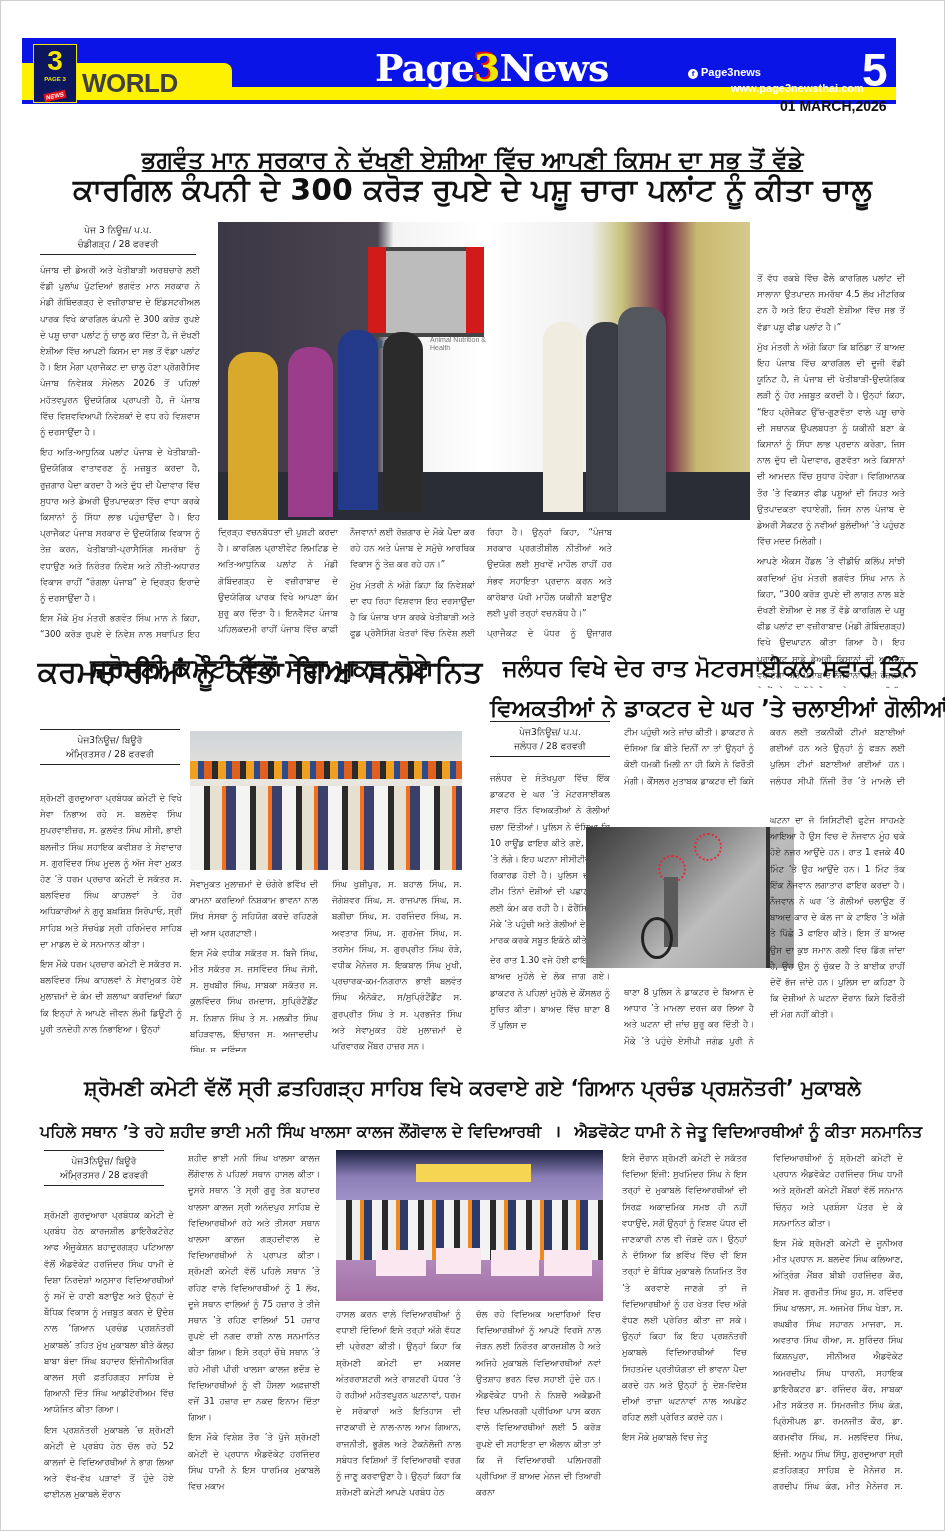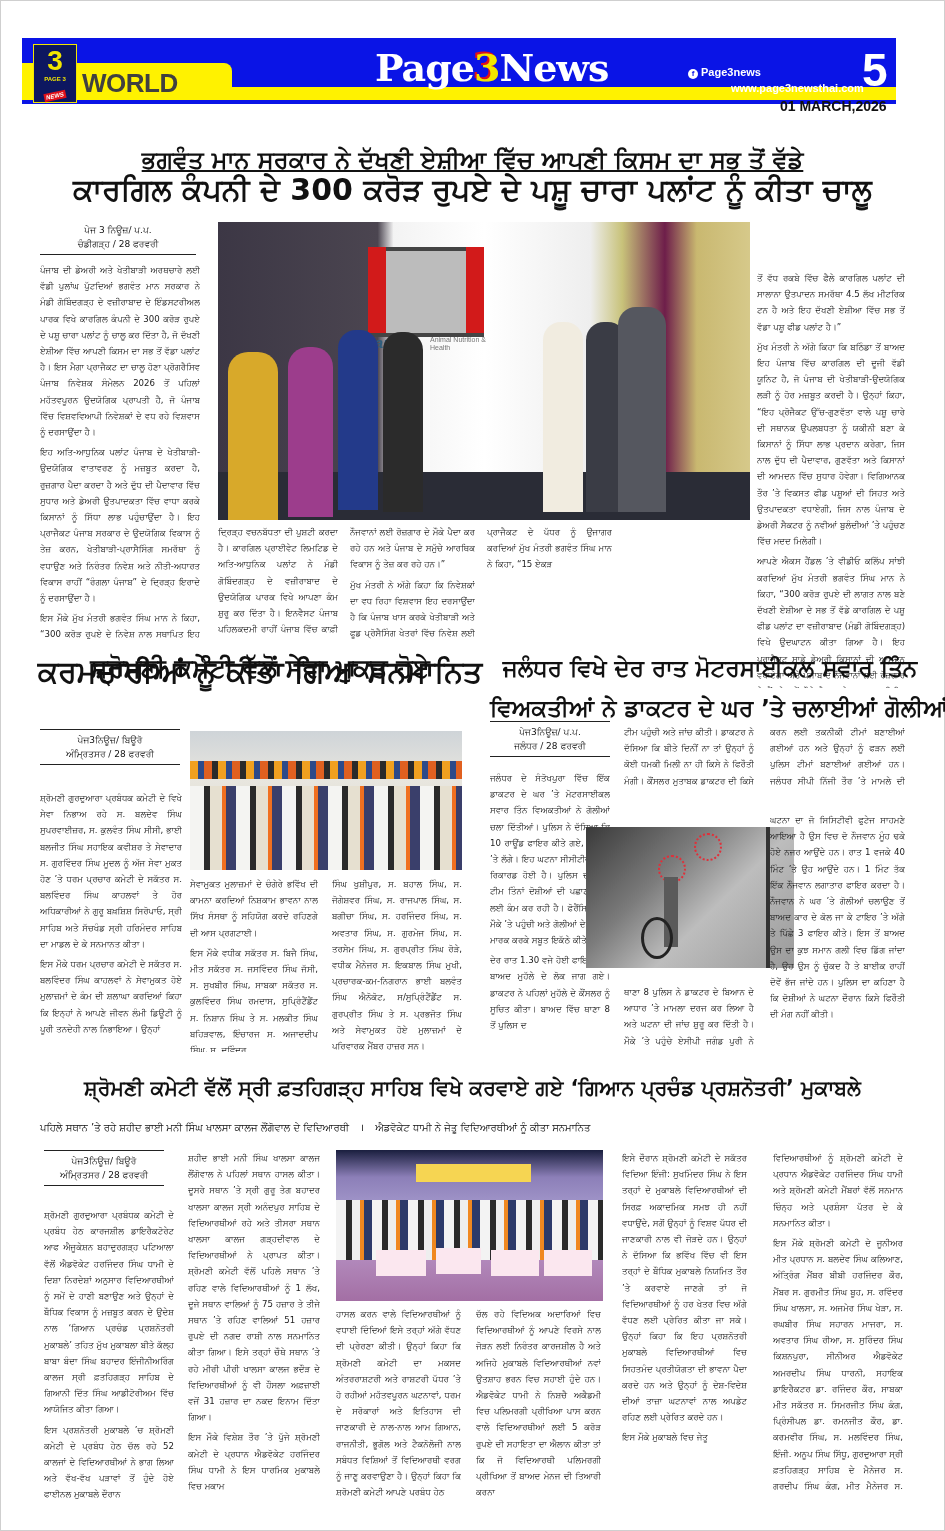--- a/index.html
+++ b/index.html
@@ -21,21 +21,21 @@
   .fb .fbicon{display:inline-block;width:10px;height:10px;border-radius:50%;background:#fff;color:#0a14e6;font:bold 8px/10px "Liberation Sans",sans-serif;text-align:center;margin-right:3px;}
   .web{position:absolute;left:731px;top:82px;font:bold 11px/13px "Liberation Sans",sans-serif;color:#fff;}
   .pno{position:absolute;left:862px;top:45px;font:bold 46px/50px "Liberation Sans",sans-serif;color:#fff;}
   .date{position:absolute;left:780px;top:98px;font:bold 14px/16px "Liberation Sans",sans-serif;color:#111;}
   
   .hl{position:absolute;font-weight:bold;color:#111;white-space:nowrap;text-align:center;font-family:"DejaVu Sans",sans-serif;}
   .byline{position:absolute;font-size:9px;line-height:14px;text-align:center;border-top:1.5px solid #222;border-bottom:1.5px solid #222;padding:3px 0;}
   .col{position:absolute;font-size:8.6px;line-height:16.2px;text-align:justify;color:#222;overflow:hidden;}
   .col p{margin:0 0 4px 0;}
   .photo{position:absolute;overflow:hidden;}
-  .sub{position:absolute;font-size:10px;font-weight:normal;white-space:nowrap;}
+  .sub{position:absolute;font-size:16px;font-weight:bold;white-space:nowrap;}
 </style>
 </head>
 <body>
 
 <div class="frame"></div>
 
 <div>
   <div class="mast"></div>
   <div class="mast-yellow"></div>
   <div class="mast-yellow-left"></div>
@@ -84,20 +84,21 @@
   <div style="position:absolute;left:368px;top:100px;width:40px;height:190px;background:#3a3c45;border-radius:18px 18px 0 0;"></div>
   <div style="position:absolute;left:400px;top:85px;width:48px;height:205px;background:#55575f;border-radius:18px 18px 0 0;"></div>
 </div>
 
 <div class="col" style="left:218px;top:524px;width:120px;height:116px;">ਦ੍ਰਿੜ੍ਹ ਵਚਨਬੱਧਤਾ ਦੀ ਪੁਸ਼ਟੀ ਕਰਦਾ ਹੈ। ਕਾਰਗਿਲ ਪ੍ਰਾਈਵੇਟ ਲਿਮਟਿਡ ਦੇ ਅਤਿ-ਆਧੁਨਿਕ ਪਲਾਂਟ ਨੇ ਮੰਡੀ ਗੋਬਿੰਦਗੜ੍ਹ ਦੇ ਵਜ਼ੀਰਾਬਾਦ ਦੇ ਉਦਯੋਗਿਕ ਪਾਰਕ ਵਿਖੇ ਆਪਣਾ ਕੰਮ ਸ਼ੁਰੂ ਕਰ ਦਿੱਤਾ ਹੈ। ਇਨਵੈਸਟ ਪੰਜਾਬ ਪਹਿਲਕਦਮੀ ਰਾਹੀਂ ਪੰਜਾਬ ਵਿੱਚ ਕਾਫ਼ੀ ਉਦਯੋਗਿਕ ਨਿਵੇਸ਼ ਹੋ ਰਿਹਾ ਹੈ। ਅਜਿਹੇ ਨਿਵੇਸ਼</div>
 <div class="col" style="left:350px;top:524px;width:125px;height:116px;">
   <p>ਨੌਜਵਾਨਾਂ ਲਈ ਰੋਜ਼ਗਾਰ ਦੇ ਮੌਕੇ ਪੈਦਾ ਕਰ ਰਹੇ ਹਨ ਅਤੇ ਪੰਜਾਬ ਦੇ ਸਮੁੱਚੇ ਆਰਥਿਕ ਵਿਕਾਸ ਨੂੰ ਤੇਜ਼ ਕਰ ਰਹੇ ਹਨ।”</p>
   <p>ਮੁੱਖ ਮੰਤਰੀ ਨੇ ਅੱਗੇ ਕਿਹਾ ਕਿ ਨਿਵੇਸ਼ਕਾਂ ਦਾ ਵਧ ਰਿਹਾ ਵਿਸ਼ਵਾਸ ਇਹ ਦਰਸਾਉਂਦਾ ਹੈ ਕਿ ਪੰਜਾਬ ਖਾਸ ਕਰਕੇ ਖੇਤੀਬਾੜੀ ਅਤੇ ਫੂਡ ਪ੍ਰੋਸੈਸਿੰਗ ਖੇਤਰਾਂ ਵਿੱਚ ਨਿਵੇਸ਼ ਲਈ ਪਸੰਦੀਦਾ ਸਥਾਨ ਵਜੋਂ ਉੱਭਰ</p>
 </div>
 <div class="col" style="left:487px;top:524px;width:125px;height:116px;">
+  <p>ਰਿਹਾ ਹੈ। ਉਨ੍ਹਾਂ ਕਿਹਾ, “ਪੰਜਾਬ ਸਰਕਾਰ ਪ੍ਰਗਤੀਸ਼ੀਲ ਨੀਤੀਆਂ ਅਤੇ ਉਦਯੋਗ ਲਈ ਸੁਖਾਵੇਂ ਮਾਹੌਲ ਰਾਹੀਂ ਹਰ ਸੰਭਵ ਸਹਾਇਤਾ ਪ੍ਰਦਾਨ ਕਰਨ ਅਤੇ ਕਾਰੋਬਾਰ ਪੱਖੀ ਮਾਹੌਲ ਯਕੀਨੀ ਬਣਾਉਣ ਲਈ ਪੂਰੀ ਤਰ੍ਹਾਂ ਵਚਨਬੱਧ ਹੈ।”</p>
   <p>ਪ੍ਰਾਜੈਕਟ ਦੇ ਪੱਧਰ ਨੂੰ ਉਜਾਗਰ ਕਰਦਿਆਂ ਮੁੱਖ ਮੰਤਰੀ ਭਗਵੰਤ ਸਿੰਘ ਮਾਨ ਨੇ ਕਿਹਾ, “15 ਏਕੜ</p>
 </div>
 <div class="col" style="left:757px;top:222px;width:148px;height:418px;margin-top:48px;">
   <p>ਤੋਂ ਵੱਧ ਰਕਬੇ ਵਿੱਚ ਫੈਲੇ ਕਾਰਗਿਲ ਪਲਾਂਟ ਦੀ ਸਾਲਾਨਾ ਉਤਪਾਦਨ ਸਮਰੱਥਾ 4.5 ਲੱਖ ਮੀਟਰਿਕ ਟਨ ਹੈ ਅਤੇ ਇਹ ਦੱਖਣੀ ਏਸ਼ੀਆ ਵਿੱਚ ਸਭ ਤੋਂ ਵੱਡਾ ਪਸ਼ੂ ਫੀਡ ਪਲਾਂਟ ਹੈ।”</p>
   <p>ਮੁੱਖ ਮੰਤਰੀ ਨੇ ਅੱਗੇ ਕਿਹਾ ਕਿ ਬਠਿੰਡਾ ਤੋਂ ਬਾਅਦ ਇਹ ਪੰਜਾਬ ਵਿੱਚ ਕਾਰਗਿਲ ਦੀ ਦੂਜੀ ਵੱਡੀ ਯੂਨਿਟ ਹੈ, ਜੋ ਪੰਜਾਬ ਦੀ ਖੇਤੀਬਾੜੀ-ਉਦਯੋਗਿਕ ਲੜੀ ਨੂੰ ਹੋਰ ਮਜ਼ਬੂਤ ਕਰਦੀ ਹੈ। ਉਨ੍ਹਾਂ ਕਿਹਾ, “ਇਹ ਪ੍ਰੋਜੈਕਟ ਉੱਚ-ਗੁਣਵੱਤਾ ਵਾਲੇ ਪਸ਼ੂ ਚਾਰੇ ਦੀ ਸਥਾਨਕ ਉਪਲਬਧਤਾ ਨੂੰ ਯਕੀਨੀ ਬਣਾ ਕੇ ਕਿਸਾਨਾਂ ਨੂੰ ਸਿੱਧਾ ਲਾਭ ਪ੍ਰਦਾਨ ਕਰੇਗਾ, ਜਿਸ ਨਾਲ ਦੁੱਧ ਦੀ ਪੈਦਾਵਾਰ, ਗੁਣਵੱਤਾ ਅਤੇ ਕਿਸਾਨਾਂ ਦੀ ਆਮਦਨ ਵਿੱਚ ਸੁਧਾਰ ਹੋਵੇਗਾ। ਵਿਗਿਆਨਕ ਤੌਰ ’ਤੇ ਵਿਕਸਤ ਫੀਡ ਪਸ਼ੂਆਂ ਦੀ ਸਿਹਤ ਅਤੇ ਉਤਪਾਦਕਤਾ ਵਧਾਏਗੀ, ਜਿਸ ਨਾਲ ਪੰਜਾਬ ਦੇ ਡੇਅਰੀ ਸੈਕਟਰ ਨੂੰ ਨਵੀਆਂ ਬੁਲੰਦੀਆਂ ’ਤੇ ਪਹੁੰਚਣ ਵਿੱਚ ਮਦਦ ਮਿਲੇਗੀ।</p>
   <p>ਆਪਣੇ ਐਕਸ ਹੈਂਡਲ ’ਤੇ ਵੀਡੀਓ ਕਲਿੱਪ ਸਾਂਝੀ ਕਰਦਿਆਂ ਮੁੱਖ ਮੰਤਰੀ ਭਗਵੰਤ ਸਿੰਘ ਮਾਨ ਨੇ ਕਿਹਾ, “300 ਕਰੋੜ ਰੁਪਏ ਦੀ ਲਾਗਤ ਨਾਲ ਬਣੇ ਦੱਖਣੀ ਏਸ਼ੀਆ ਦੇ ਸਭ ਤੋਂ ਵੱਡੇ ਕਾਰਗਿਲ ਦੇ ਪਸ਼ੂ ਫੀਡ ਪਲਾਂਟ ਦਾ ਵਜ਼ੀਰਾਬਾਦ (ਮੰਡੀ ਗੋਬਿੰਦਗੜ੍ਹ) ਵਿਖੇ ਉਦਘਾਟਨ ਕੀਤਾ ਗਿਆ ਹੈ। ਇਹ ਪ੍ਰਾਜੈਕਟ ਸਾਡੇ ਡੇਅਰੀ ਕਿਸਾਨਾਂ ਦੀ ਆਮਦਨ ਵਧਾਏਗਾ ਅਤੇ ਪੰਜਾਬ ਦੇ ਨੌਜਵਾਨਾਂ ਲਈ ਰੋਜ਼ਗਾਰ ਦੇ ਸੈਂਕੜੇ ਨਵੇਂ ਮੌਕੇ ਪੈਦਾ ਕਰੇਗਾ। ਪ੍ਰਗਤੀਸ਼ੀਲ ਪੰਜਾਬ ਨਿਵੇਸ਼ਕ ਸੰਮੇਲਨ 2026 ਤੋਂ ਪਹਿਲਾਂ ਇਹ ਉਦਯੋਗਿਕ ਖੇਤਰ ਵਿੱਚ ਸਾਡੀ ਸਰਕਾਰ ਦੀ ਅਹਿਮ ਪ੍ਰਾਪਤੀ ਹੈ। ਅਸੀਂ “ਰੰਗਲਾ ਪੰਜਾਬ” ਦੇ ਸੁਪਨੇ ਨੂੰ ਸਾਕਾਰ ਕਰਨ ਲਈ ਪੂਰੀ ਤਰ੍ਹਾਂ ਵਚਨਬੱਧ ਹਾਂ।”</p>
 </div>
 
 <div class="hl" style="left:30px;top:650px;width:460px;font-size:26px;line-height:36px;">ਸ਼੍ਰੋਮਣੀ ਕਮੇਟੀ ਵੱਲੋਂ ਸੇਵਾ ਮੁਕਤ ਹੋਏ</div>
 <div class="hl" style="left:30px;top:654px;width:460px;font-size:30px;line-height:36px;">ਕਰਮਚਾਰੀਆਂ ਨੂੰ ਕੀਤਾ ਗਿਆ ਸਨਮਾਨਿਤ</div>

